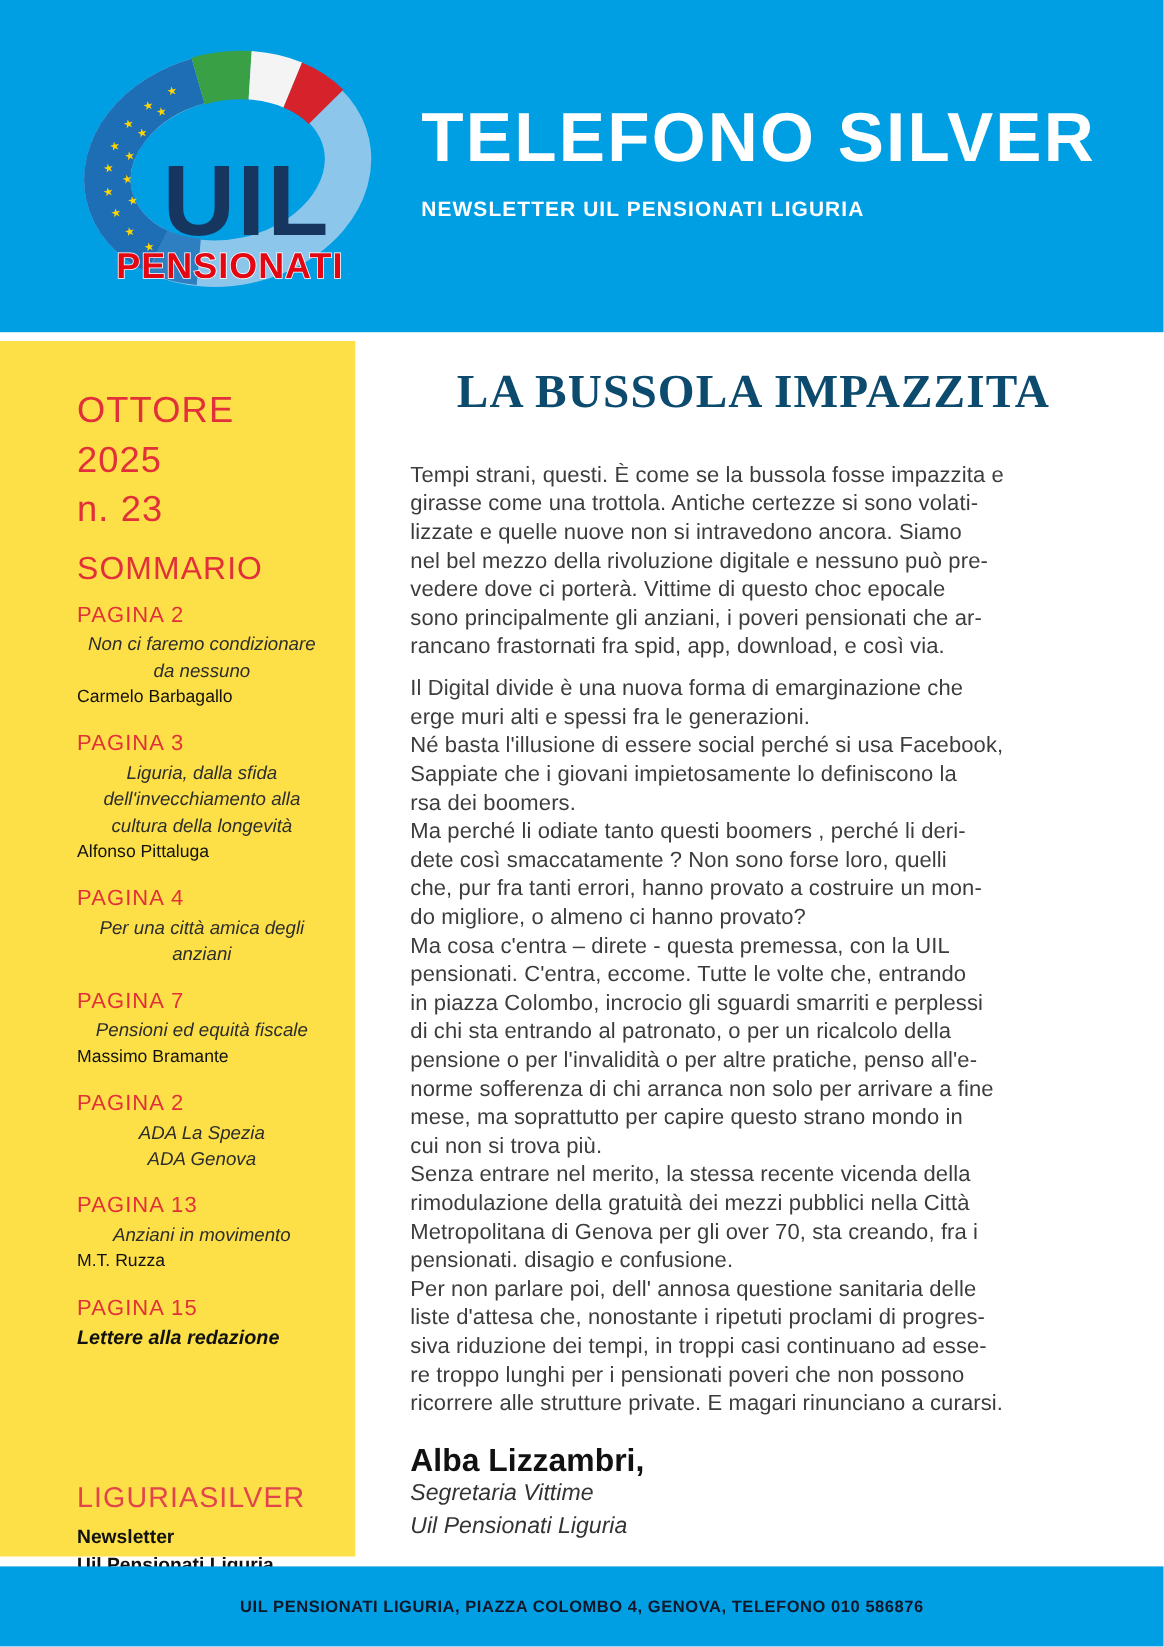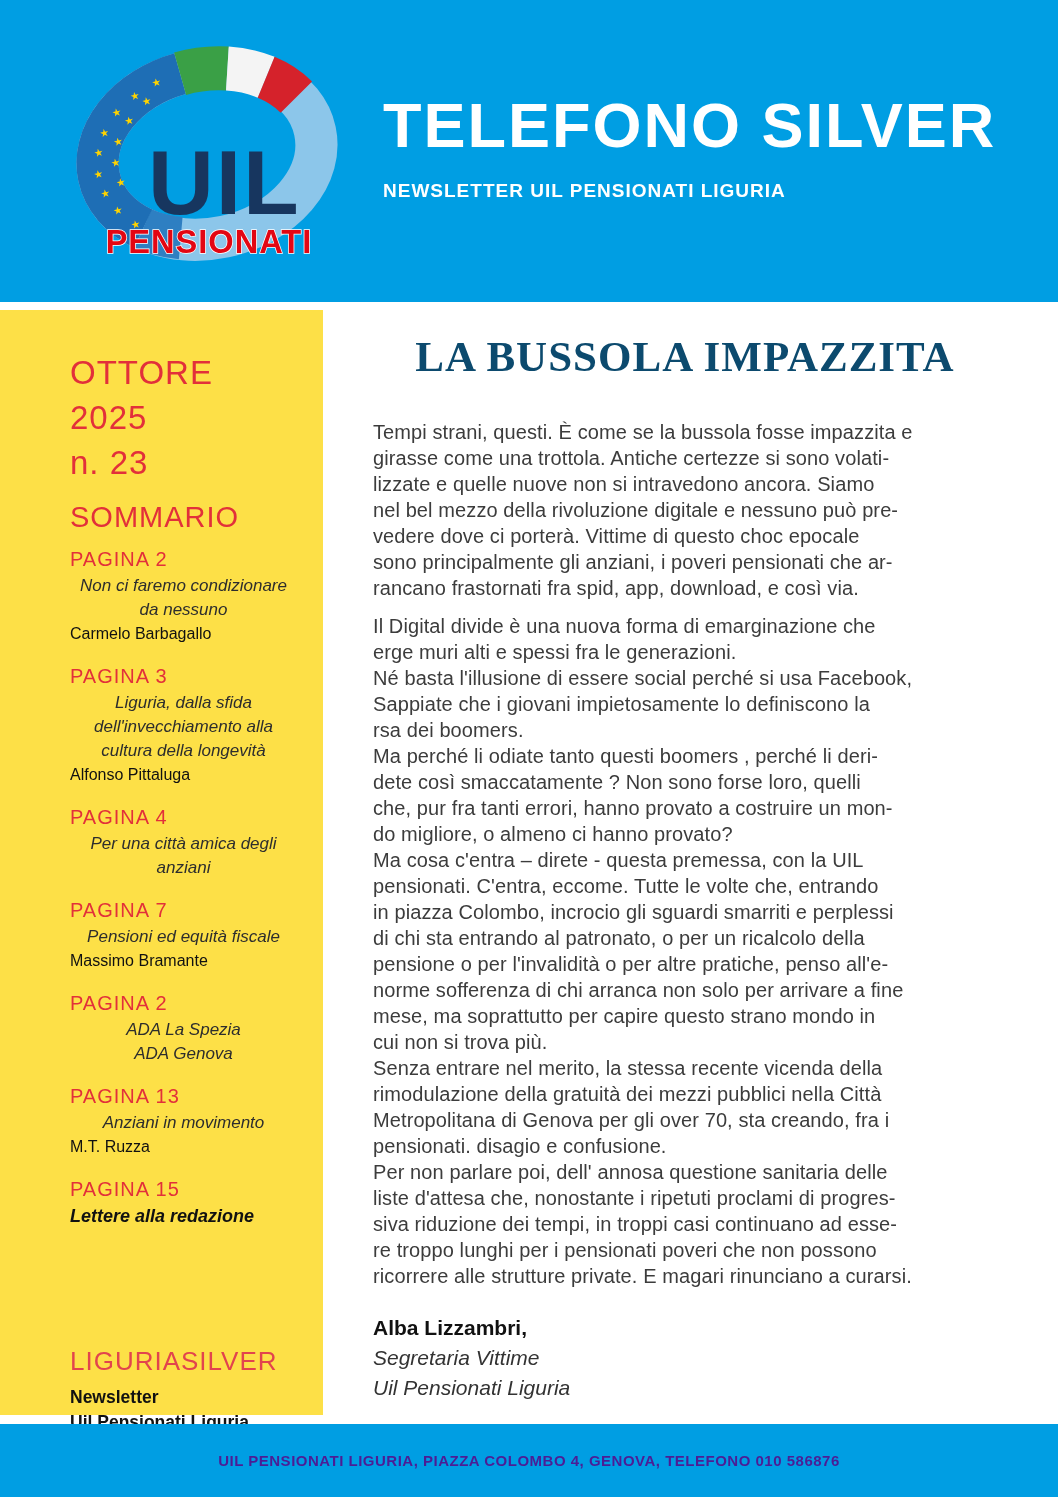--- a/index.html
+++ b/index.html
@@ -44,29 +44,29 @@
   .article-title{
     margin:0 0 38px 0;text-align:center;color:#0c4a6e;
     font-family:"Liberation Serif",serif;font-weight:bold;
     font-size:43px;letter-spacing:1px;
   }
   .body-par{
     margin:0 0 12px 0;color:#3c3c3c;font-size:20px;line-height:26px;
     white-space:pre-line;letter-spacing:0.1px;
   }
   .signature{margin-top:24px;color:#222;}
-  .signature .sig-name{font-weight:bold;font-size:21px;line-height:30px;color:#111;}
+  .signature .sig-name{font-weight:bold;font-size:29px;line-height:30px;color:#111;}
   .signature .sig-role,.signature .sig-org{font-style:italic;font-size:21px;line-height:30px;color:#333;}
   
   .footer{
     position:absolute;left:0;top:1424px;width:1058px;height:73px;background:#009ee3;
     display:flex;align-items:center;justify-content:center;
   }
   .footer .footer-text{
-    color:#4c1d95;font-weight:bold;font-size:15px;letter-spacing:0.5px;text-align:center;
+    color:#0f172a;font-weight:bold;font-size:15px;letter-spacing:0.5px;text-align:center;
   }
 </style>
 </head>
 <body>
 
 <div class="page">
 
   <div class="header">
     <div class="logo">
       <svg viewBox="0 0 300 250" width="290" height="240">

